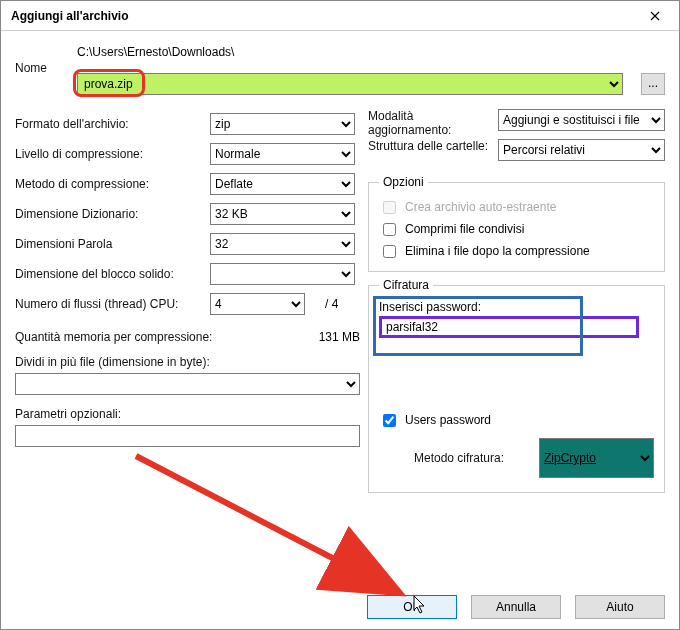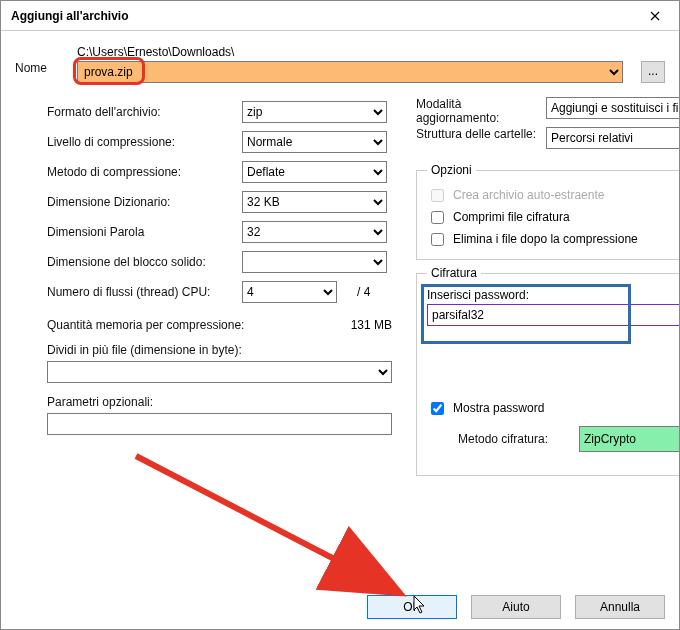--- a/index.html
+++ b/index.html
@@ -8,29 +8,29 @@
 .titlebar { display: flex; align-items: center; justify-content: space-between; height: 30px; border-bottom: 1px solid #ccc; padding: 0 4px 0 10px; font-weight: bold; }
 .titlebar .title { font-size: 12px; }
 .close-btn { width: 40px; height: 26px; display: flex; align-items: center; justify-content: center; cursor: pointer; }
 
 .content { position: absolute; top: 30px; left: 0; right: 0; bottom: 50px; padding: 8px 14px; }
 .label { color: #111; }
 
 .name-row { display: flex; align-items: flex-start; margin-top: 6px; margin-bottom: 14px; }
 .name-label { width: 62px; padding-top: 16px; }
 .name-right { flex: 1; }
-.path-text { font-size: 12px; margin-bottom: 2px; }
+.path-text { font-size: 12px; margin-bottom: 14px; }
 .name-input-row { display: flex; align-items: center; gap: 18px; }
-select.name-combo { flex: 1; height: 22px; border: 1px solid #7a7a7a; background: #fdba74; padding: 1px 2px; }
+select.name-combo { flex: 1; height: 22px; border: 1px solid #7a7a7a; background: #bef264; padding: 1px 2px; }
 .name-combo-wrap { position: relative; flex: 1; }
 .name-combo-wrap select { width: 100%; }
 .red-box { position: absolute; left: -4px; top: -4px; width: 72px; height: 28px; border: 3px solid #e53425; border-radius: 8px; pointer-events: none; }
 .browse-btn { width: 24px; height: 22px; border: 1px solid #adadad; background: #e1e1e1; text-align: center; cursor: pointer; line-height: 18px; }
 
-.cols { display: flex; gap: 24px; margin-left: 32px; }
+.cols { display: flex; gap: 8px; }
 .left-col { width: 345px; }
 .right-col { flex: 1; }
 
 .field-row { display: flex; align-items: center; height: 30px; }
 .field-row .label { width: 195px; }
 select.combo { height: 22px; width: 145px; border: 1px solid #7a7a7a; background: #fff; }
 select.combo-sm { height: 22px; width: 95px; border: 1px solid #7a7a7a; background: #fff; }
 .thread-row { display: flex; align-items: center; }
 .thread-val { margin-left: 20px; }
 
@@ -49,24 +49,24 @@
 
 fieldset { border: 1px solid #ccc; margin: 6px 0; padding: 6px 10px 10px 10px; }
 fieldset legend { font-size: 12px; padding: 0 4px; }
 .chk-row { display: flex; align-items: center; height: 20px; gap: 6px; margin-top: 2px; }
 .chk-row input[type=checkbox] { width: 13px; height: 13px; }
 .disabled { color: #aaa; }
 
 .pwd-group { position: relative; }
 .blue-box { position: absolute; left: -6px; top: -4px; width: 210px; height: 60px; border: 3px solid #2f6bb0; pointer-events: none; }
 .pwd-label { margin: 2px 0; }
-input.pwd { width: 260px; height: 22px; border: 1px solid #6d28d9; background: #fff; padding: 1px 4px; }
+input.pwd { width: 260px; height: 22px; border: 3px solid #6d28d9; background: #fff; padding: 1px 4px; }
 .enc-row { display: flex; align-items: center; margin-top: 8px; }
 .enc-row .label { flex: 1; text-align: center; }
-select.enc-combo { width: 115px; height: 26px; border: 1px solid #7a7a7a; background: #86efac; }
+select.enc-combo { width: 115px; height: 40px; border: 1px solid #7a7a7a; background: #0f766e; text-decoration: underline; }
 
 .footer { position: absolute; bottom: 10px; right: 14px; display: flex; gap: 14px; }
 button.btn { width: 90px; height: 24px; border: 1px solid #adadad; background: #e1e1e1; cursor: pointer; }
 button.btn.hover { border: 1px solid #0078d7; background: #e5f1fb; }
 
 .arrow { position: absolute; pointer-events: none; }
 .cursor { position: absolute; width: 14px; height: 20px; pointer-events: none; }
 </style>
 </head>
 <body>
@@ -156,53 +156,53 @@
         </div>
 
         <fieldset>
           <legend>Opzioni</legend>
           <div class="chk-row disabled">
             <input type="checkbox" disabled="" style="">
             <span>Crea archivio auto-estraente</span>
           </div>
           <div class="chk-row">
             <input type="checkbox" style="">
-            <span>Comprimi file cifratura</span>
+            <span>Comprimi file condivisi</span>
           </div>
           <div class="chk-row">
             <input type="checkbox" style="">
             <span>Elimina i file dopo la compressione</span>
           </div>
         </fieldset>
 
         <fieldset style="padding-bottom:14px; min-height:210px;">
           <legend>Cifratura</legend>
           <div class="pwd-group">
             <div class="blue-box"></div>
             <div class="pwd-label">Inserisci password:</div>
             <input class="pwd" type="text" value="parsifal32" style="">
           </div>
           <div style="height:70px"></div>
           <div class="chk-row">
             <input type="checkbox" checked="" style="">
-            <span>Mostra password</span>
+            <span>Users password</span>
           </div>
           <div class="enc-row">
             <span class="label">Metodo cifratura:</span>
             <select class="enc-combo"><option>ZipCrypto</option></select>
           </div>
         </fieldset>
       </div>
     </div>
   </div>
 
   <div class="footer">
     <button class="btn hover">OK</button>
+    <button class="btn">Annulla</button>
     <button class="btn">Aiuto</button>
-    <button class="btn">Annulla</button>
   </div>
 
   <svg class="arrow" style="left:130px; top:450px;" width="290" height="160">
     <defs>
       <marker id="ah" markerWidth="14" markerHeight="12" refX="12" refY="6" orient="auto">
         <path d="M0,0 L14,6 L0,12 Z" fill="#e53425"></path>
       </marker>
     </defs>
     <line x1="5" y1="5" x2="265" y2="140" stroke="#e53425" stroke-width="6" marker-end="url(#ah)"></line>
   </svg>

